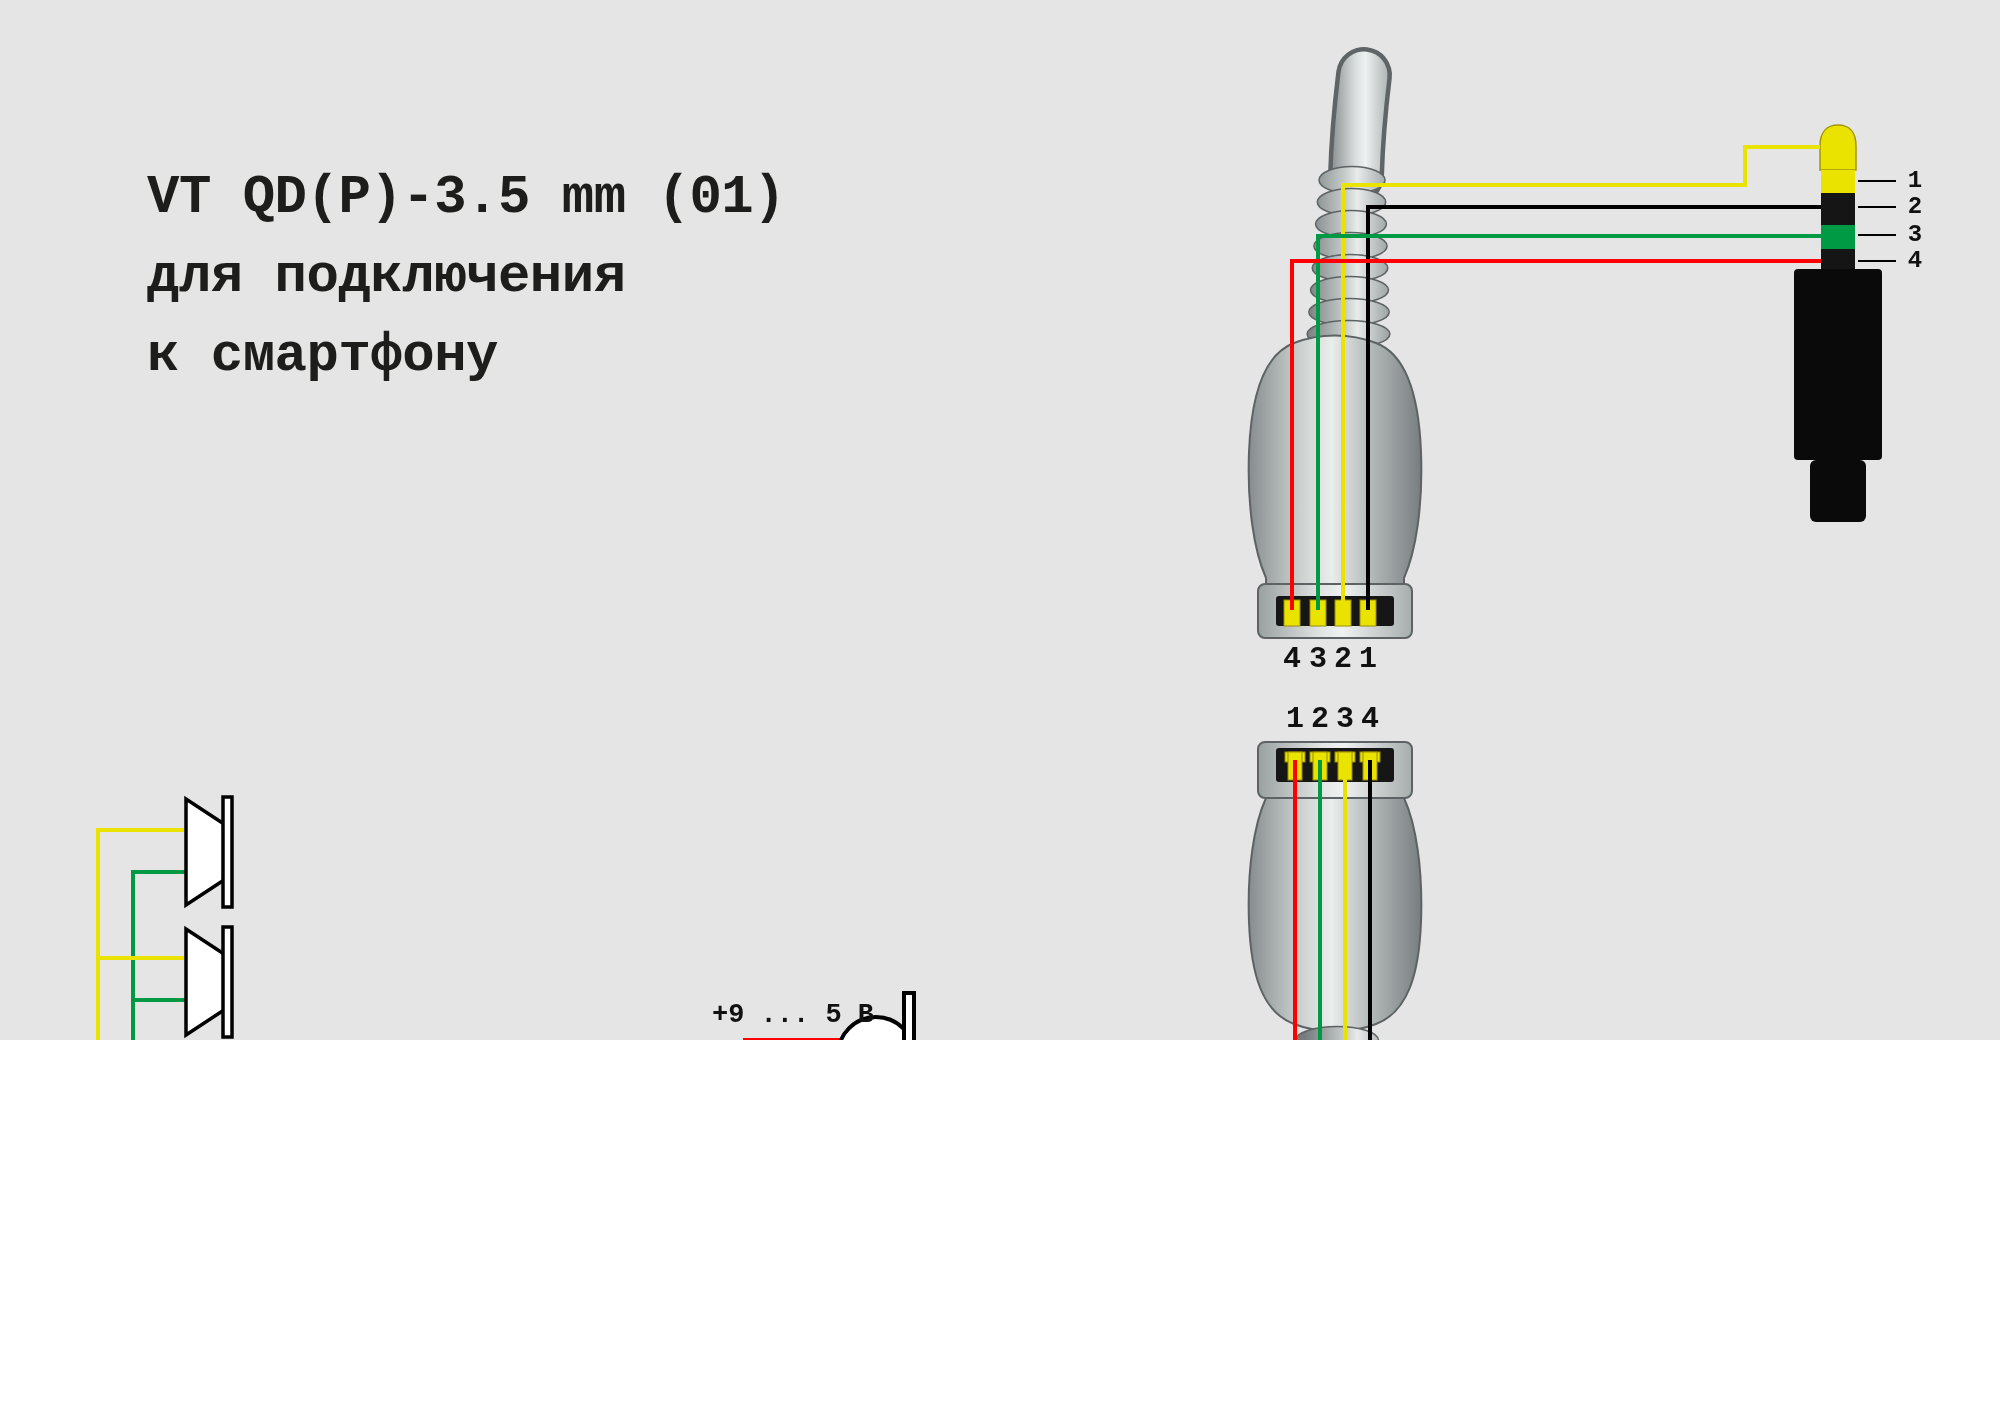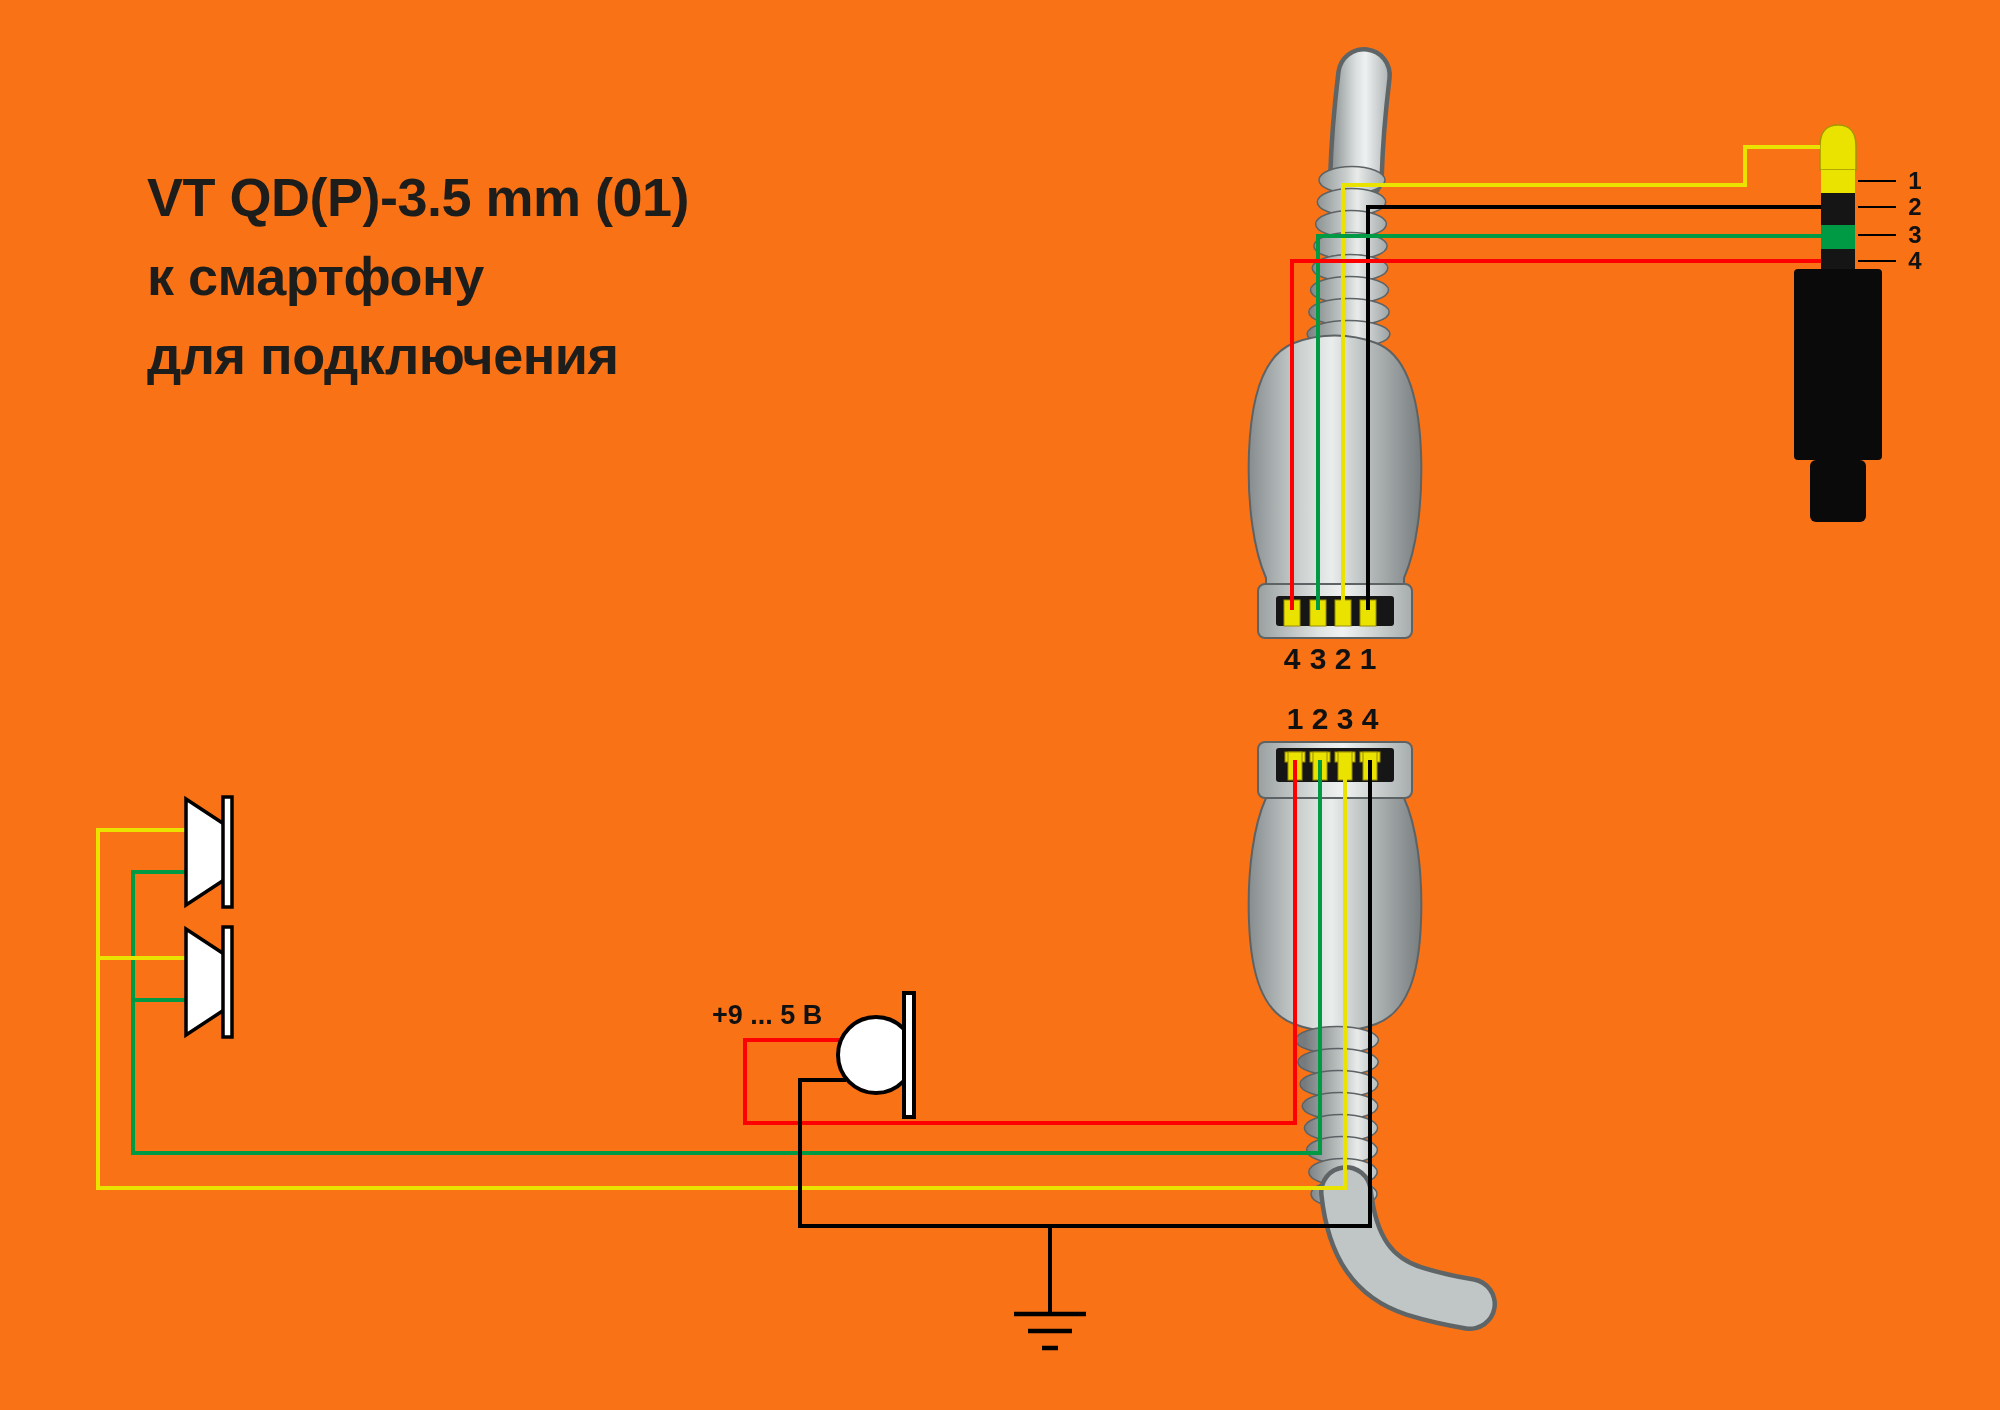--- a/index.html
+++ b/index.html
@@ -1,22 +1,22 @@
 <!DOCTYPE html>
 <html><head>
 <meta charset="utf-8">
 <style>
   html,body{margin:0;padding:0;background:#fff;}
   .canvas{
     position:relative;
     width:2000px;
-    height:1410px;
-    background:#f97316;
+    height:1040px;
+    background:#e5e5e5;
     overflow:hidden;
-    font-family:Liberation Sans, sans-serif;
+    font-family:Liberation Mono, monospace;
   }
   .diagram-svg{position:absolute;left:0;top:0;}
   .title{
     position:absolute;
     left:147px;
     top:158px;
     font-size:54px;
     font-weight:bold;
     line-height:79px;
     color:#1d1d1b;
@@ -180,22 +180,22 @@
     </g>
 
     <g>
       <circle cx="876" cy="1055" r="38" fill="#fff" stroke="#000" stroke-width="4"></circle>
       <rect x="904" y="993" width="10" height="124" fill="#fff" stroke="#000" stroke-width="4"></rect>
     </g>
   </svg>
 
   <div class="title">
     <div>VT QD(P)-3.5 mm (01)</div>
+    <div>для подключения</div>
     <div>к смартфону</div>
-    <div>для подключения</div>
   </div>
 
   <div class="mic-label">+9 ... 5 В</div>
 
   <span class="pin-digit" style="left:1279px; top:642px">4</span>
   <span class="pin-digit" style="left:1305px; top:642px">3</span>
   <span class="pin-digit" style="left:1330px; top:642px">2</span>
   <span class="pin-digit" style="left:1355px; top:642px">1</span>
 
   <span class="pin-digit" style="left:1282px; top:702px">1</span>

